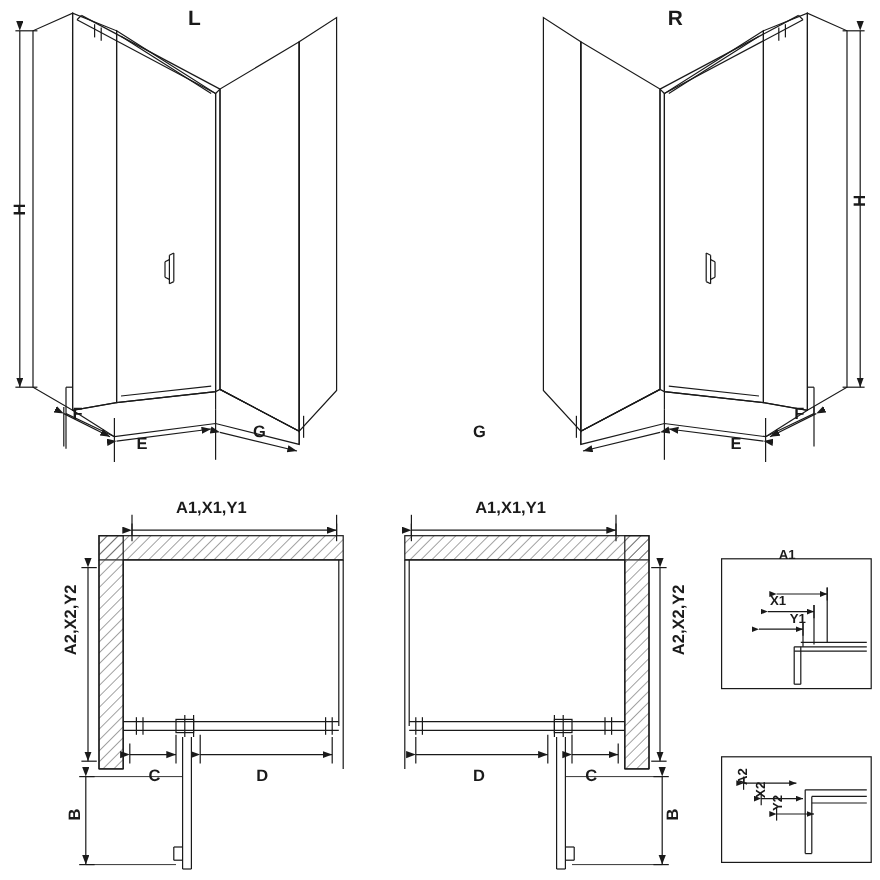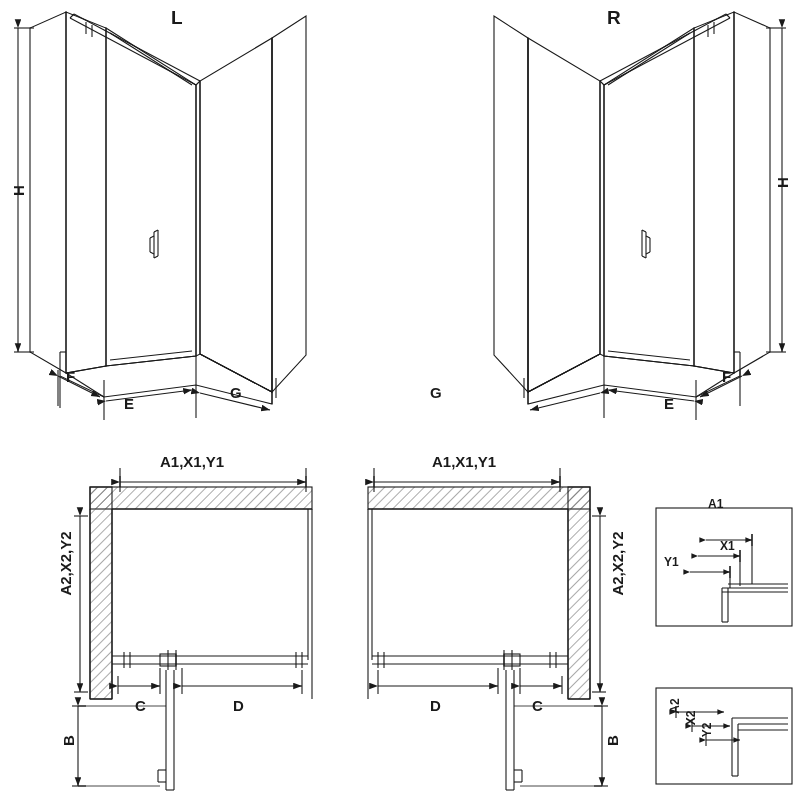--- a/index.html
+++ b/index.html
@@ -358,20 +358,20 @@
   <div class="lbl" style="left:135px; top:698px;">C</div>
   <div class="lbl" style="left:233px; top:698px;">D</div>
 
   <div class="lbl" style="left:430px; top:698px;">D</div>
   <div class="lbl" style="left:532px; top:698px;">C</div>
 
   <div class="lbl vert" style="left:54px; top:733px; width:28px; text-align:center;">B</div>
   <div class="lbl vert" style="left:598px; top:733px; width:28px; text-align:center;">B</div>
 
   <div class="lbl small" style="left:708px; top:498px;">A1</div>
-  <div class="lbl small" style="left:720px; top:540px;text-align:center;">X1</div>
-  <div class="lbl small" style="left:664px; top:556px;">Y1</div>
+  <div class="lbl small" style="left:700px; top:540px;text-align:center;">X1</div>
+  <div class="lbl small" style="left:718px; top:556px;">Y1</div>
 
   <div class="lbl small vert" style="left:660px; top:700px; width:30px; text-align:center;">A2</div>
   <div class="lbl small vert" style="left:676px; top:712px; width:30px; text-align:center;">X2</div>
   <div class="lbl small vert" style="left:692px; top:724px; width:30px; text-align:center;">Y2</div>
 
 </div>
 
 </body></html>

